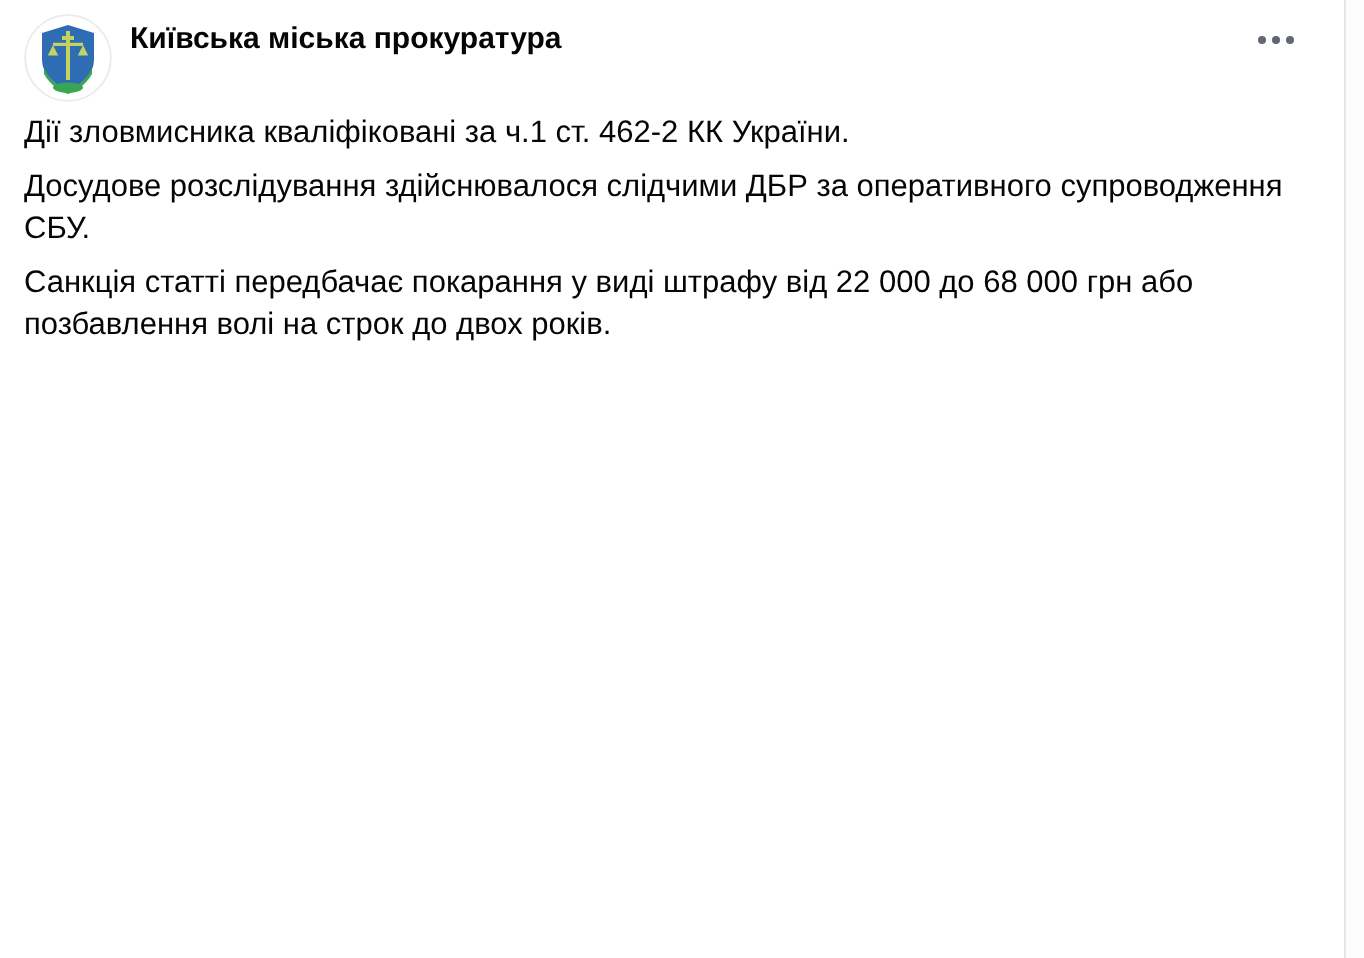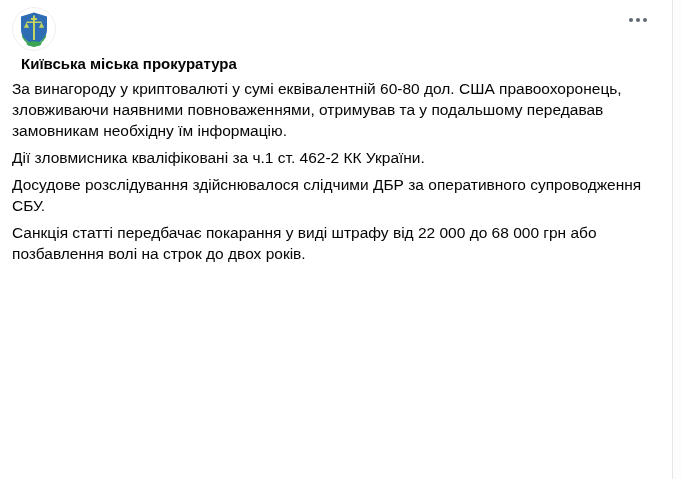--- a/index.html
+++ b/index.html
@@ -14,21 +14,20 @@
   .post-card {
     position: absolute; left: 0; top: 0;
     width: 673px; height: 479px;
     background: #ffffff;
     border-right: 1px solid #E4E6EB;
   }
   .post-header {
     position: relative;
     display: flex;
     padding: 7px 12px 0 12px;
-    flex-direction: column;
   }
   .avatar {
     width: 44px; height: 44px; flex: 0 0 44px;
     border-radius: 50%;
     cursor: pointer;
     overflow: hidden;
   }
   .avatar svg { display: block; }
   .header-text { margin-left: 9px; padding-top: 4px; min-width: 0; }
   .page-name {
@@ -88,20 +87,19 @@
       <button class="menu-btn" aria-label="Actions for this post">
         <span style="display:flex;gap:3px;">
           <span class="mdot"></span>
             <span class="mdot"></span>
             <span class="mdot"></span>
         </span>
       </button>
     </header>
 
     <div class="post-body">
-      <p>За винагороду у криптовалюті у сумі еквівалентній 60-80 дол. США правоохоронець, зловживаючи наявними повноваженнями, отримував та у подальшому передавав замовникам необхідну їм інформацію.</p>
       <p>Дії зловмисника кваліфіковані за ч.1 ст. 462-2 КК України.</p>
       <p>Досудове розслідування здійснювалося слідчими ДБР за оперативного супроводження СБУ.</p>
       <p>Санкція статті передбачає покарання у виді штрафу від 22 000 до 68 000 грн або позбавлення волі на строк до двох років.</p>
     </div>
 
   </article>
 </div>
 
 </body></html>

